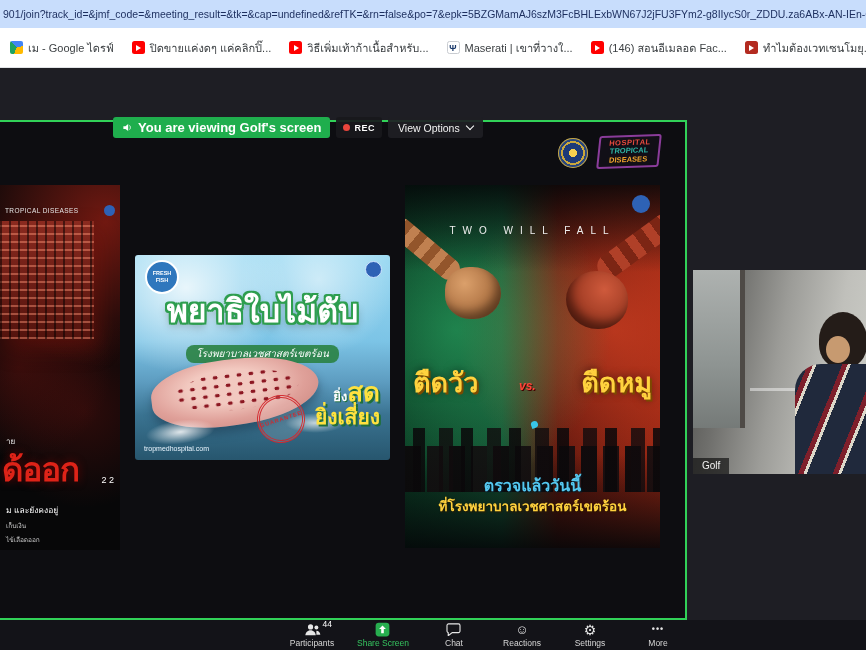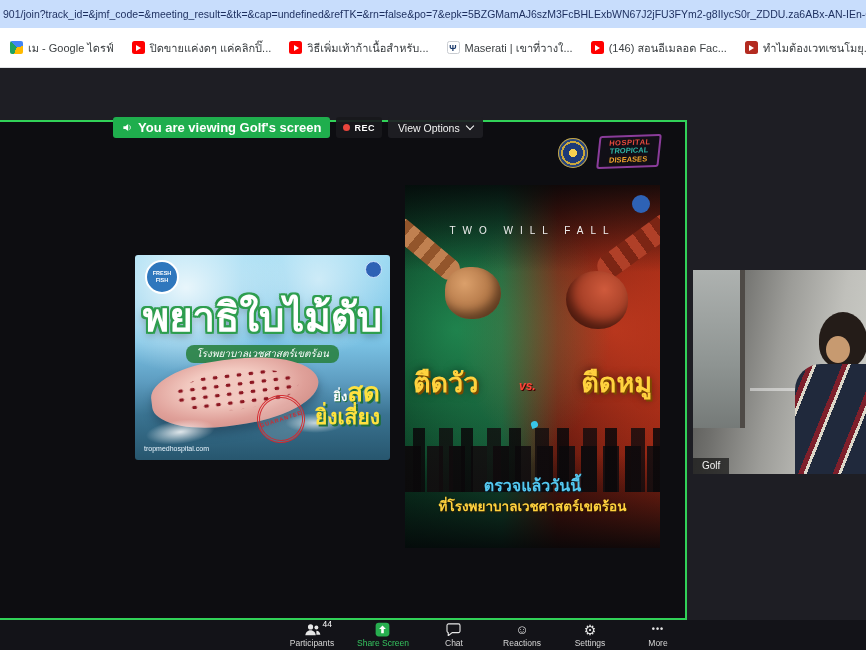--- a/index.html
+++ b/index.html
@@ -63,21 +63,21 @@
 
   
   #poster-fluke { position:absolute; left:135px; top:133px; width:255px; height:205px; border-radius:3px; overflow:hidden;
     background:
       radial-gradient(ellipse at 20% 16%, rgba(255,255,255,.8), transparent 35%),
       radial-gradient(ellipse at 72% 12%, rgba(255,255,255,.55), transparent 30%),
       linear-gradient(180deg,#9ad9f2 0%,#7cc4e6 42%,#5d9cc0 62%,#3a7391 78%,#27566e 100%); }
   .pf-brand { position:absolute; left:10px; top:5px; width:34px; height:34px; border-radius:50%; background:#2f77bd; border:2px solid #fff;
     color:#fff; display:flex; flex-direction:column; align-items:center; justify-content:center; font-size:5.5px; font-weight:bold; line-height:1.25; text-align:center; }
   .pf-logo { position:absolute; right:8px; top:6px; width:17px; height:17px; border-radius:50%; background:#2e62b5; border:1px solid #cfe4ff; }
-  .pf-title { position:absolute; top:30px; left:0; right:0; text-align:center; font-size:40px; font-weight:bold; color:#fff;
+  .pf-title { position:absolute; top:30px; left:0; right:0; text-align:center; font-size:32px; font-weight:bold; color:#fff;
     text-shadow:2px 0 0 #2e9e4f,-2px 0 0 #2e9e4f,0 2px 0 #2e9e4f,0 -2px 0 #2e9e4f,2px 2px 0 #2e9e4f,-2px -2px 0 #2e9e4f,2px -2px 0 #2e9e4f,-2px 2px 0 #2e9e4f,0 4px 8px rgba(0,0,0,.35); }
   .pf-sub { position:absolute; top:88px; left:0; right:0; text-align:center; }
   .pf-sub span { display:inline-block; background:rgba(42,130,66,.9); color:#fff; font-size:10px; padding:1px 10px 2px; border-radius:8px;font-style:italic; }
   .pf-fish { position:absolute; left:16px; top:104px; width:168px; height:66px; transform:rotate(-7deg);
     border-radius:48% 52% 55% 45%;
     background:radial-gradient(ellipse at 45% 40%, #f2c9c0 0 30%, #dfa099 60%, #c57f78 100%);
     box-shadow:0 6px 10px rgba(20,40,60,.4); }
   .pf-fish::before { content:""; position:absolute; left:14%; top:18%; right:12%; bottom:22%; border-radius:50%;
     background-image:radial-gradient(#8c1722 2.1px, transparent 2.8px); background-size:12px 9px; }
   .pf-fish::after { content:""; position:absolute; left:-10px; bottom:-12px; width:70px; height:24px; border-radius:50%;
@@ -189,20 +189,33 @@
       <span class="fav fav-video"></span>
       <span class="bm-label">ทำไมต้องเวทเซนโมยุ...</span>
     </div>
 
 </div>
 
 <div id="zoom-app">
 
   <div id="share-frame">
 
+    <div id="poster-dengue">
+      <div class="pd-header">
+        <span>TROPICAL DISEASES</span>
+        <span class="pd-logo"></span>
+      </div>
+      <div class="pd-building"></div>
+      <div class="pd-t1">าย</div>
+      <div class="pd-title">ด้ออก</div>
+      <div class="pd-year">2 2</div>
+      <div class="pd-t2">ม และยังคงอยู่</div>
+      <div class="pd-s1">เก็บเงิน</div>
+      <div class="pd-s2">ไข้เลือดออก</div>
+    </div>
 
     <div id="poster-fluke">
       <div class="pf-brand">
         <span>FRESH</span>
         <span>FISH</span>
       </div>
       <div class="pf-logo"></div>
       <div class="pf-title">พยาธิใบไม้ตับ</div>
       <div class="pf-sub">
         <span>โรงพยาบาลเวชศาสตร์เขตร้อน</span>

